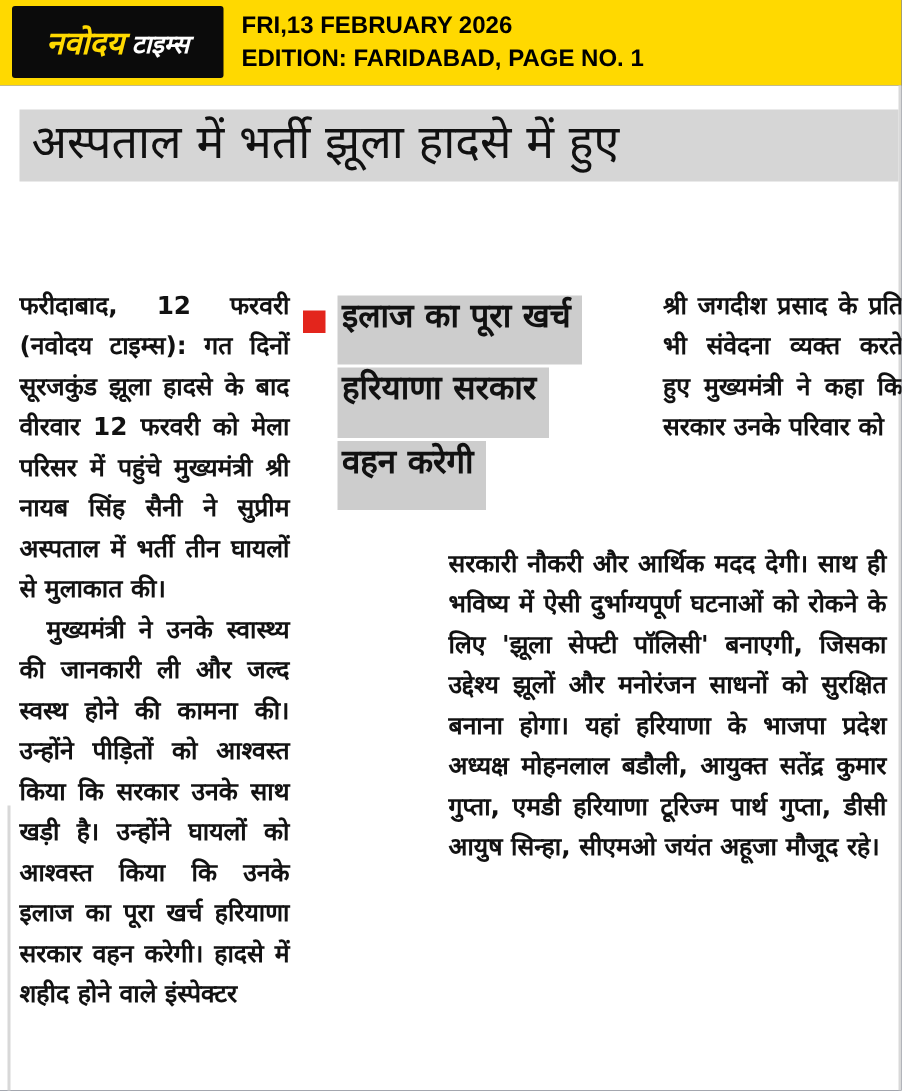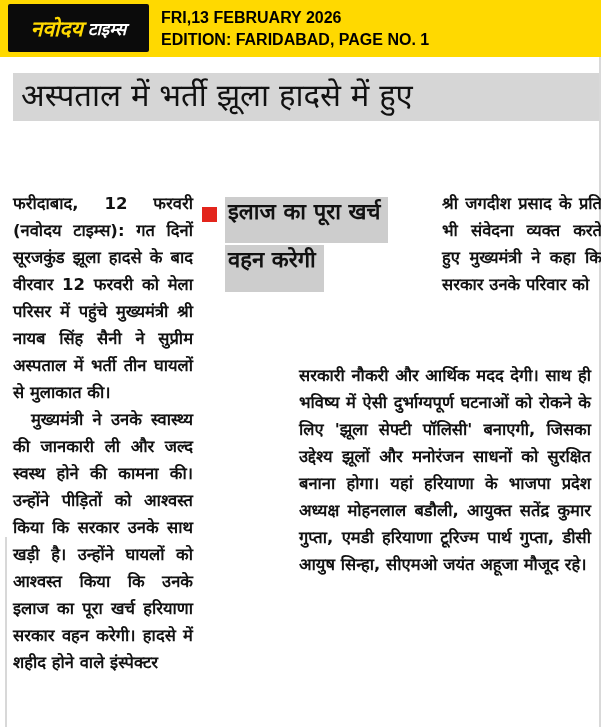--- a/index.html
+++ b/index.html
@@ -156,20 +156,21 @@
 
     <div class="col-left">
       <p class="para">फरीदाबाद, 12 फरवरी (नवोदय टाइम्स): गत दिनों सूरजकुंड झूला हादसे के बाद वीरवार 12 फरवरी को मेला परिसर में पहुंचे मुख्यमंत्री श्री नायब सिंह सैनी ने सुप्रीम अस्पताल में भर्ती तीन घायलों से मुलाकात की।</p>
       <p class="para indent">मुख्यमंत्री ने उनके स्वास्थ्य की जानकारी ली और जल्द स्वस्थ होने की कामना की। उन्होंने पीड़ितों को आश्वस्त किया कि सरकार उनके साथ खड़ी है। उन्होंने घायलों को आश्वस्त किया कि उनके इलाज का पूरा खर्च हरियाणा सरकार वहन करेगी। हादसे में शहीद होने वाले इंस्पेक्टर</p>
     </div>
 
     <div class="subhead">
       <span class="bullet"></span>
       <div class="subhead-lines">
         <span class="sh-line">इलाज का पूरा खर्च</span>
+        <span class="sh-line">हरियाणा सरकार</span>
         <span class="sh-line">वहन करेगी</span>
       </div>
     </div>
 
     <div class="col-right-top">
       <p class="para">श्री जगदीश प्रसाद के प्रति भी संवेदना व्यक्त करते हुए मुख्यमंत्री ने कहा कि सरकार उनके परिवार को</p>
     </div>
 
     <div class="col-bottom">
       <p class="para">सरकारी नौकरी और आर्थिक मदद देगी। साथ ही भविष्य में ऐसी दुर्भाग्यपूर्ण घटनाओं को रोकने के लिए 'झूला सेफ्टी पॉलिसी' बनाएगी, जिसका उद्देश्य झूलों और मनोरंजन साधनों को सुरक्षित बनाना होगा। यहां हरियाणा के भाजपा प्रदेश अध्यक्ष मोहनलाल बडौली, आयुक्त सतेंद्र कुमार गुप्ता, एमडी हरियाणा टूरिज्म पार्थ गुप्ता, डीसी आयुष सिन्हा, सीएमओ जयंत अहूजा मौजूद रहे।</p>

